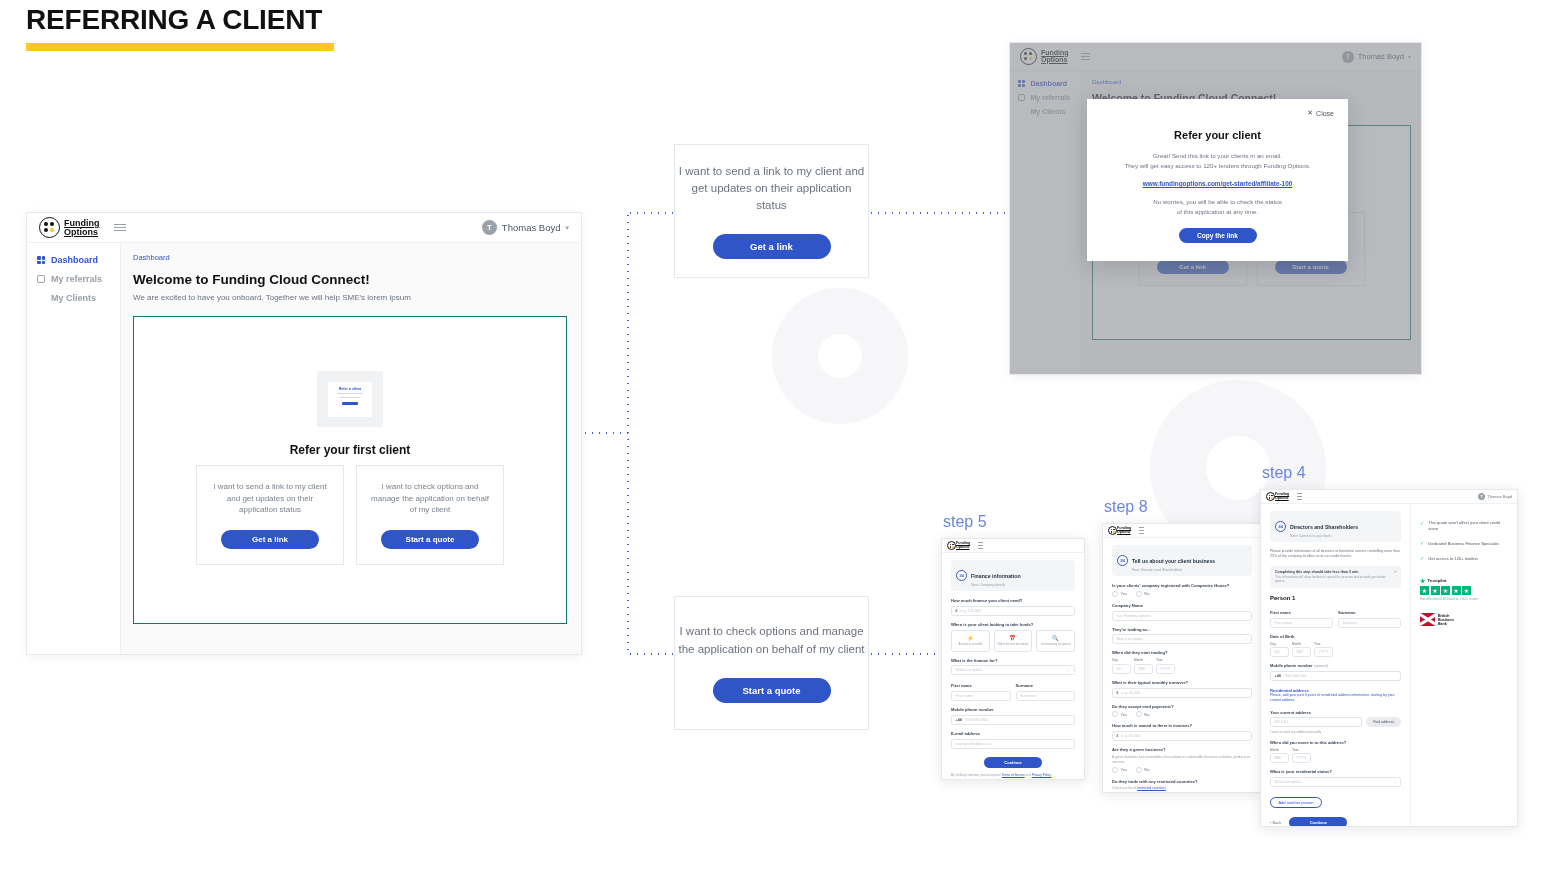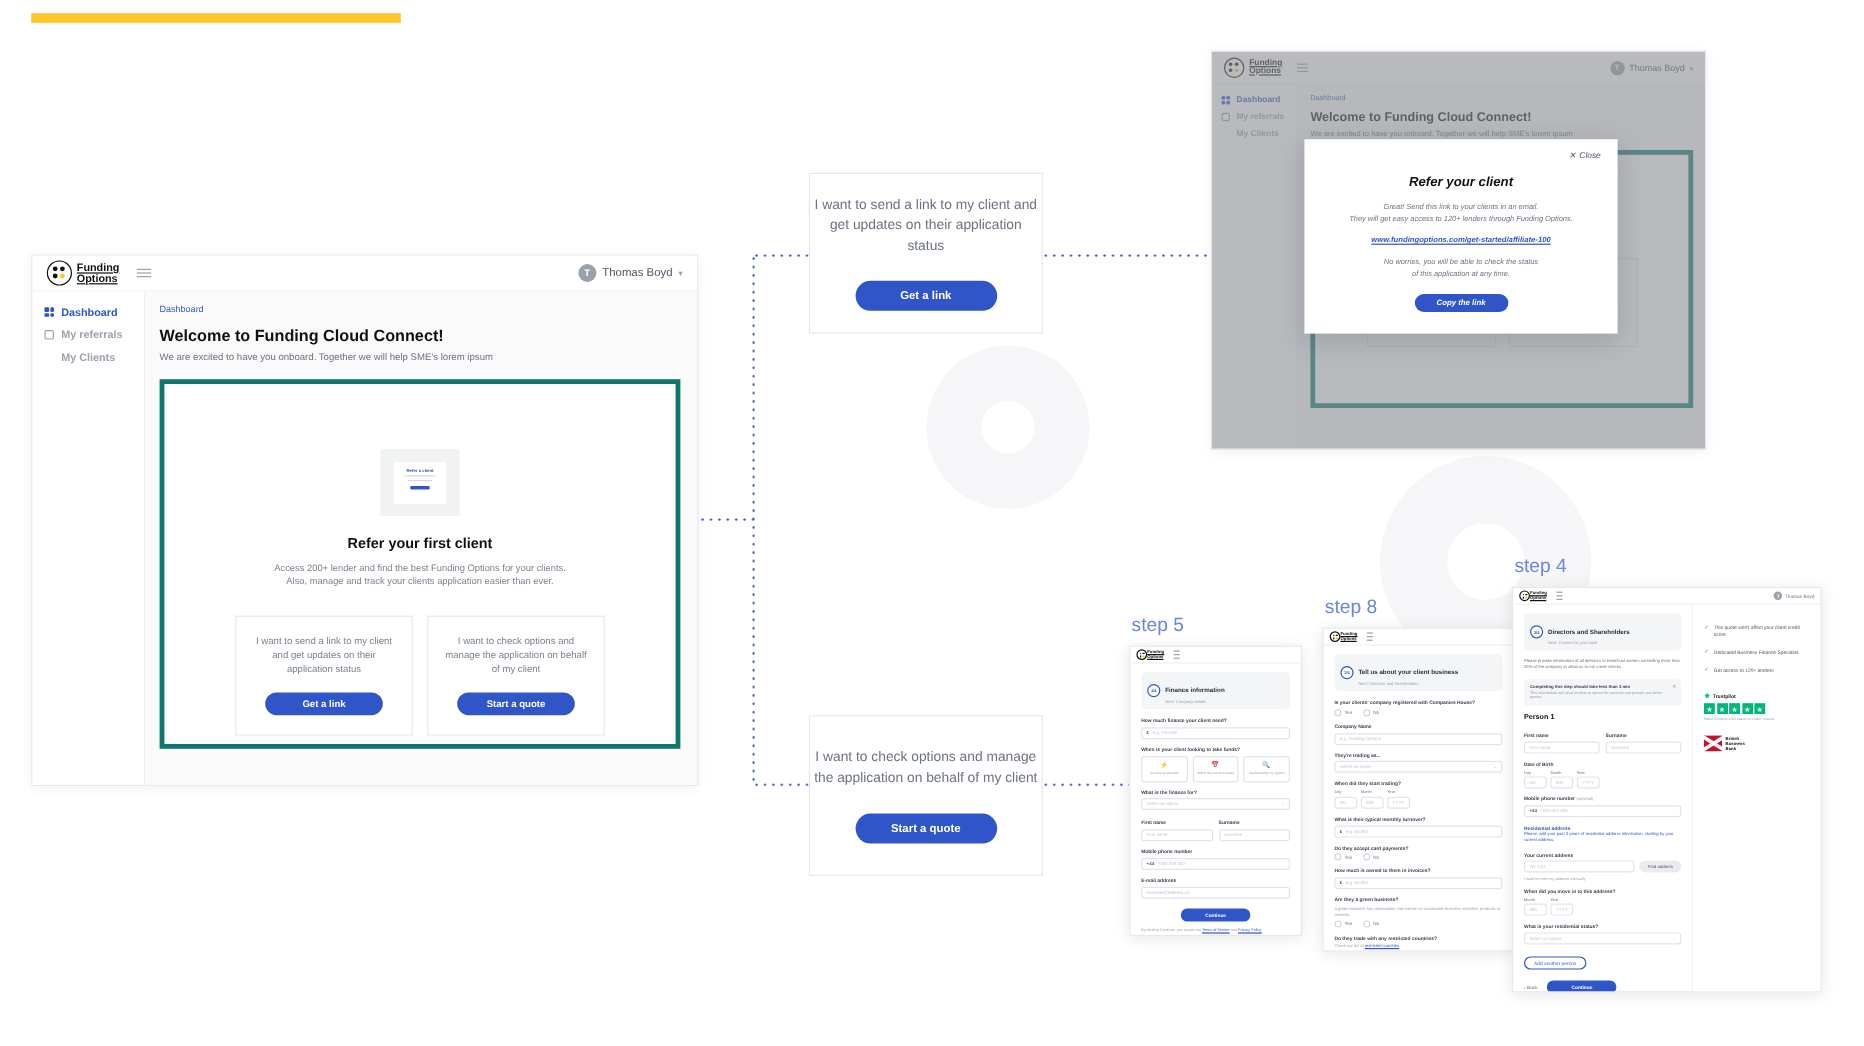--- a/index.html
+++ b/index.html
@@ -54,21 +54,21 @@
   .sq-icon b { display:block; background:currentColor; border-radius:1px; }
   .doc-icon { border:1.4px solid currentColor; border-radius:2px; }
   .person-icon { position:relative; }
   .person-icon .h { border-radius:50%; background:currentColor; margin:0 auto; }
   .person-icon .b { background:currentColor; border-radius:40% 40% 2px 2px; }
 
   .breadcrumb { color:#2F55C8; }
   .welcome-h { font-weight:700; color:#111; }
   .welcome-p { color:#6B7280; }
 
-  .panel { background:#fff; border:4px solid #0f766e; }
+  .panel { background:#fff; border:1px solid #0f766e; }
 
   .cta-card { background:#fff; border:1px solid #E6E8EC; display:flex; flex-direction:column;
               align-items:center; justify-content:center; text-align:center; }
   .cta-text { color:#7A828E; }
   .btn-primary { background:#2F55C8; color:#fff; border-radius:999px; display:flex;
                  align-items:center; justify-content:center; font-weight:600; white-space:nowrap; }
 
   
   #dash-main { left:26px; top:212px; width:556px; height:443px; }
   #dash-main .app-topbar { height:30px; padding:0 12px; }
@@ -144,22 +144,22 @@
   #dash-modal .main-pad { padding:8px 10px 0 10px; }
   #dash-modal .breadcrumb { font-size:6px; margin-bottom:7px; }
   #dash-modal .welcome-h { font-size:10.5px; margin-bottom:4px; }
   #dash-modal .welcome-p { font-size:6.3px; margin-bottom:10px; }
   #dash-modal .panel { height:215px; padding-top:86px; display:flex; flex-direction:column; align-items:center; }
   #dash-modal .cta-row { display:flex; gap:10px; }
   #dash-modal .cta-card { width:108px; height:74px; padding:0 8px; }
   #dash-modal .cta-text { font-size:6.2px; line-height:1.45; margin-bottom:9px; }
   #dash-modal .btn-primary { width:72px; height:14px; font-size:6px; }
   .scrim { position:absolute; inset:0; background:rgba(140,143,148,.62); }
-  .modal-box { position:absolute; left:77px; top:73px; width:261px; height:162px; background:#fff;
-               box-shadow:0 6px 22px rgba(16,24,40,.16); padding:10px 14px;font-style:italic; }
+  .modal-box { position:absolute; left:77px; top:56px; width:261px; height:162px; background:#fff;
+               box-shadow:0 6px 22px rgba(16,24,40,.16); padding:10px 14px; }
   .modal-close { display:flex; align-items:center; gap:3px; justify-content:flex-end;
                  font-size:7px; color:#4B5563; }
   .modal-title { text-align:center; font-size:11px; font-weight:700; color:#111; margin-top:12px; }
   .modal-p { text-align:center; font-size:6.2px; color:#6B7280; line-height:1.55; margin-top:10px; }
   .modal-link { display:block; text-align:center; font-size:6.4px; color:#2F55C8; font-weight:700;
                 text-decoration:underline; margin-top:10px; }
   .modal-copy { margin:12px auto 0; }
 
   
   .step-label { position:absolute; font-size:16px; color:#6A86E0; }
@@ -257,20 +257,21 @@
   .bbb .flag::after { content:""; position:absolute; left:-3px; top:5px; width:22px; height:3px;
                       background:#fff; transform:rotate(32deg); }
   .bbb .bt { font-size:3.6px; font-weight:700; color:#111; line-height:1.15; }
 </style>
 </head>
 <body>
 
 <div class="stage">
 
   <div class="title-wrap">
+    <div class="title">REFERRING A CLIENT</div>
     <div class="title-underline"></div>
   </div>
 
   <div class="ring ring-a"></div>
   <div class="ring ring-b"></div>
 
   <div class="dots-v" style="left:627px; top:212px; height:442px;"></div>
   <div class="dots-h" style="left:582px; top:432px; width:46px;"></div>
   <div class="dots-h" style="left:627px; top:212px; width:48px;"></div>
   <div class="dots-h" style="left:868px; top:212px; width:142px;"></div>
@@ -330,24 +331,20 @@
           <div class="panel">
             <div class="hero-thumb">
               <div class="hero-card">
                 <div class="t">Refer a client</div>
                 <div class="l"></div>
                 <div class="l2"></div>
                 <div class="bb"></div>
               </div>
             </div>
             <div class="refer-h">Refer your first client</div>
-            <div class="refer-p">
-              <span>Access 200+ lender and find the best Funding Options for your clients.</span><br>
-              <span>Also, manage and track your clients application easier than ever.</span>
-            </div>
             <div class="cta-row">
               <div class="cta-card">
                 <div class="cta-text">I want to send a link to my client and get updates on their application status</div>
                 <div class="btn-primary">Get a link</div>
               </div>
               <div class="cta-card">
                 <div class="cta-text">I want to check options and manage the application on behalf of my client</div>
                 <div class="btn-primary">Start a quote</div>
               </div>
             </div>

